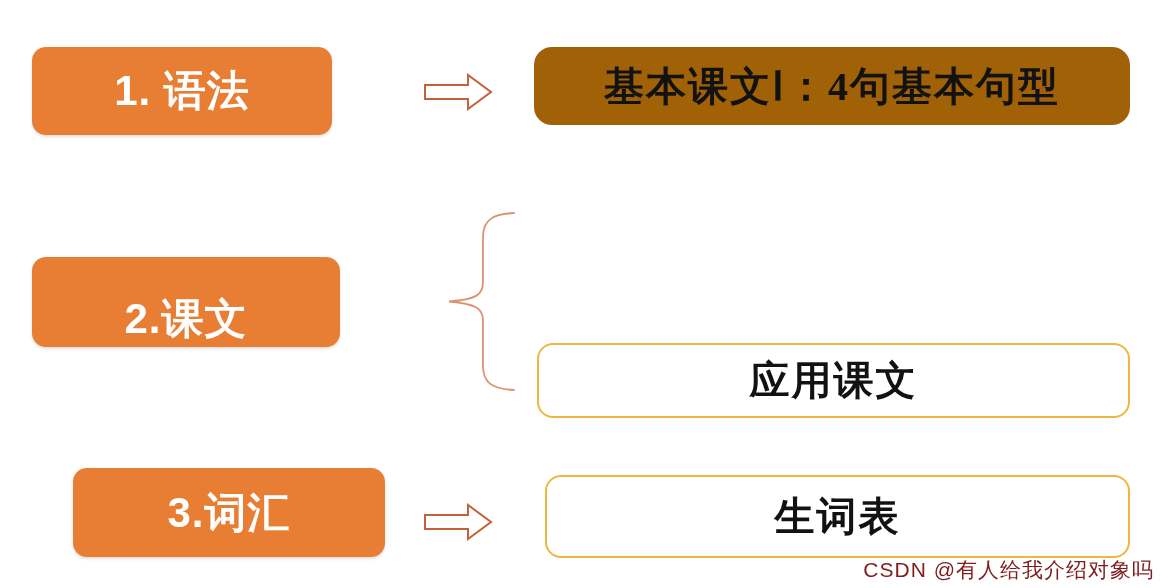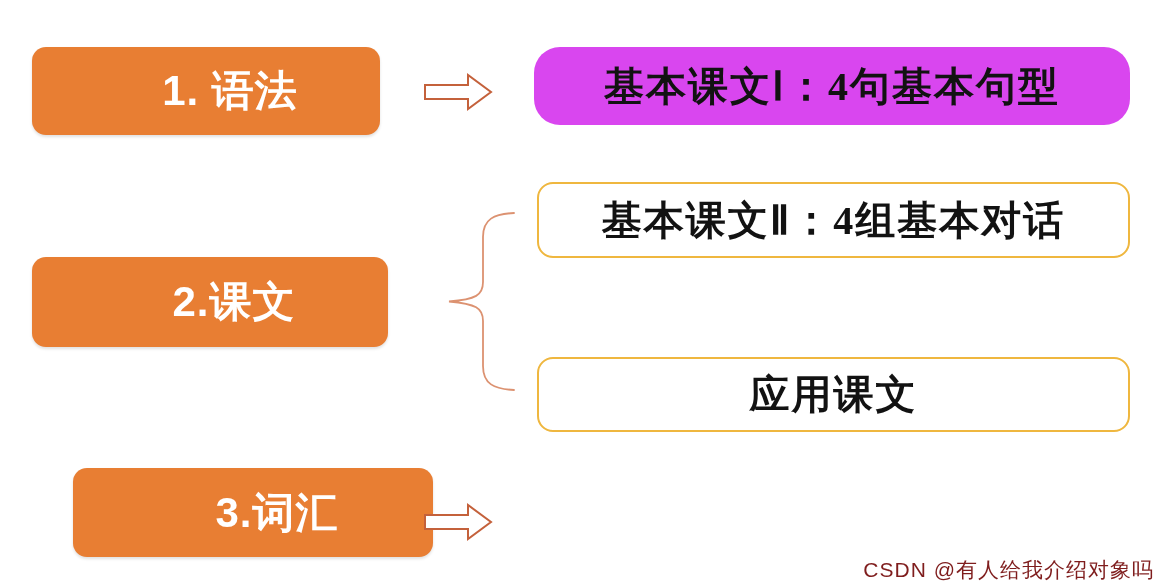--- a/index.html
+++ b/index.html
@@ -13,34 +13,33 @@
   .abs{position:absolute;}
   .orange-box{
     background:#E87E33;
     border-radius:14px;
     display:flex;align-items:center;justify-content:center;
     color:#ffffff;
     font-weight:bold;
     font-size:42px;
     letter-spacing:1px;
     box-shadow:0 2px 3px rgba(0,0,0,0.12);
-    padding-left:48px;
   }
   .right-box{
     display:flex;align-items:center;justify-content:center;
     font-family:"Liberation Serif", serif;
     font-weight:700;
     color:#121212;
     font-size:40px;
     letter-spacing:2px;
     white-space:nowrap;
   }
   .right-box.gray{
-    background:#d946ef;
-    border-radius:26px;
+    background:#a16207;
+    border-radius:18px;
   }
   .right-box.gold{
     background:#ffffff;
     border:2px solid #EFB73F;
     border-radius:16px;
   }
   .paren{
     font-size:31px;
     letter-spacing:1px;
   }
@@ -54,21 +53,21 @@
 </style>
 </head>
 <body>
 
 <div class="canvas">
 
   <div class="abs orange-box" style="left:32px;top:47px;width:300px;height:88px;">
     <span>1. 语法</span>
   </div>
 
-  <div class="abs orange-box" style="left:32px;top:257px;width:308px;height:90px;">
+  <div class="abs orange-box" style="left:32px;top:257px;width:308px;height:90px;align-items:flex-end;">
     <span>2.课文</span>
   </div>
 
   <div class="abs orange-box" style="left:33px;top:468px;width:312px;height:89px;margin-left:40px;">
     <span>3.词汇</span>
   </div>
 
   <div class="abs" style="left:424px;top:73px;width:70px;height:38px;">
     <svg width="70" height="38" viewBox="0 0 70 38">
       <polygon points="1,12 44,12 44,2 67,19 44,36 44,26 1,26" fill="#ffffff" stroke="#C4613B" stroke-width="2" stroke-linejoin="miter"></polygon>
@@ -84,24 +83,24 @@
   <div class="abs" style="left:424px;top:503px;width:70px;height:38px;">
     <svg width="70" height="38" viewBox="0 0 70 38">
       <polygon points="1,12 44,12 44,2 67,19 44,36 44,26 1,26" fill="#ffffff" stroke="#C4613B" stroke-width="2" stroke-linejoin="miter"></polygon>
     </svg>
   </div>
 
   <div class="abs right-box gray" style="left:534px;top:47px;width:596px;height:78px;">
     <span>基本课文Ⅰ：4句基本句型</span>
   </div>
 
-  <div class="abs right-box gold" style="left:537px;top:182px;width:593px;height:76px;box-sizing:border-box;">
-    <span>基本课文Ⅱ：4组基本对话</span>
-  </div>
 
-  <div class="abs right-box gold" style="left:537px;top:357px;width:593px;height:75px;box-sizing:border-box;gap:14px;">
+  <div class="abs right-box gold" style="left:537px;top:343px;width:593px;height:75px;box-sizing:border-box;gap:14px;">
     <span>应用课文</span>
   </div>
 
+  <div class="abs right-box gold" style="left:545px;top:475px;width:585px;height:83px;box-sizing:border-box;">
+    <span>生词表</span>
+  </div>
 
   <div class="abs watermark" style="right:6px;bottom:4px;">CSDN @有人给我介绍对象吗</div>
 
 </div>
 
 </body></html>

